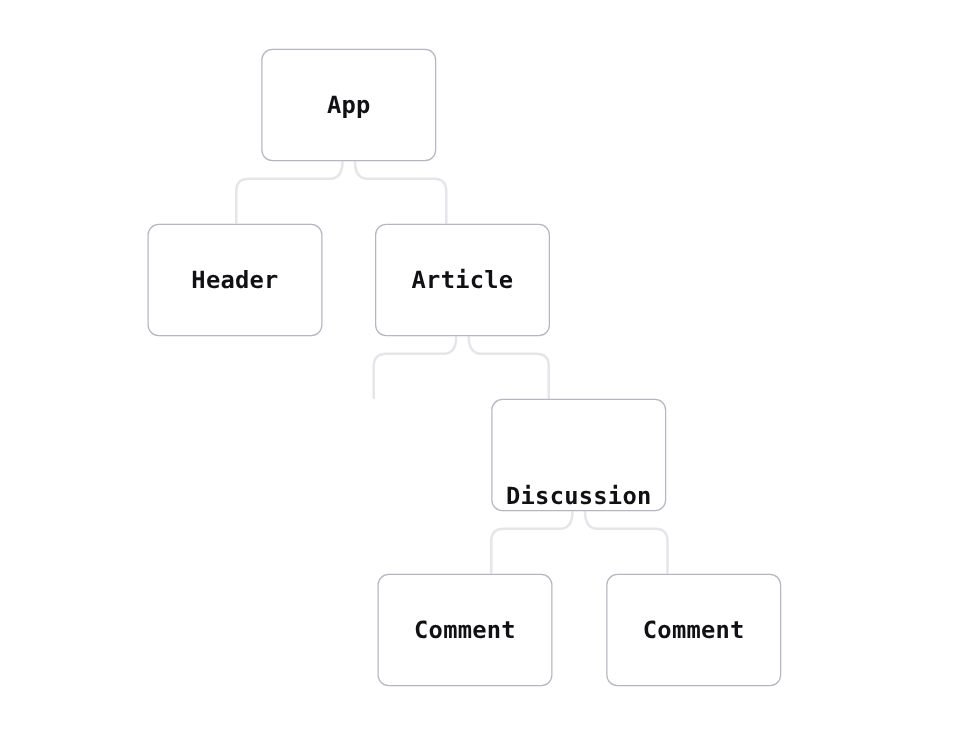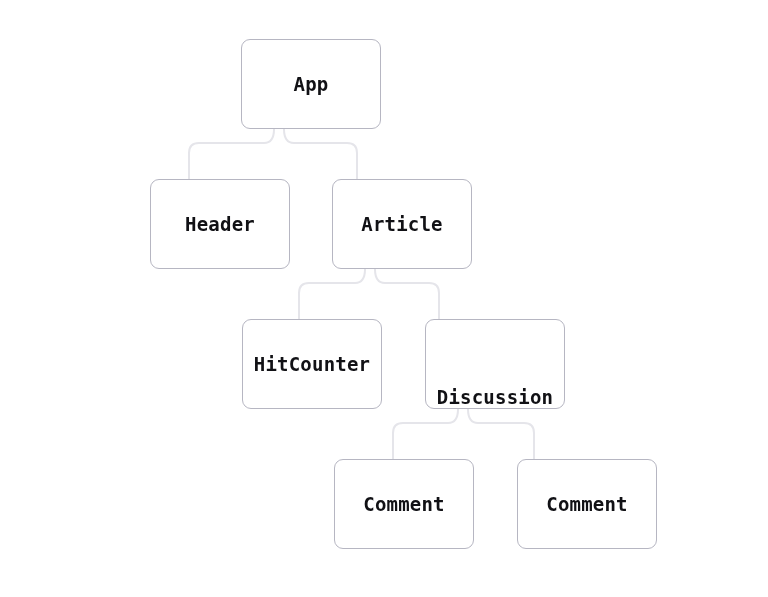--- a/index.html
+++ b/index.html
@@ -33,21 +33,20 @@
   .node {
     position: absolute;
     width: 140px;
     height: 90px;
     background: var(--background);
     border: 1.5px solid var(--node-border);
     border-radius: 9px;
     display: flex;
     align-items: center;
     justify-content: center;
-    margin-left: 32px;
   }
   .node-label {
     font-size: 19px;
     font-weight: bold;
     color: var(--text);
     letter-spacing: 0.2px;
     white-space: nowrap;
   }
   
   .pos-app        { left: 209px; top: 39px; }
@@ -77,23 +76,20 @@
   </div>
 
   <div class="node pos-header">
     <span class="node-label">Header</span>
   </div>
 
   <div class="node pos-article">
     <span class="node-label">Article</span>
   </div>
 
-  <div class="node pos-hitcounter">
-    <span class="node-label">HitCounter</span>
-  </div>
 
   <div class="node pos-discussion">
     <span class="node-label">Discussion</span>
   </div>
 
   <div class="node pos-comment-1">
     <span class="node-label">Comment</span>
   </div>
 
   <div class="node pos-comment-2">

